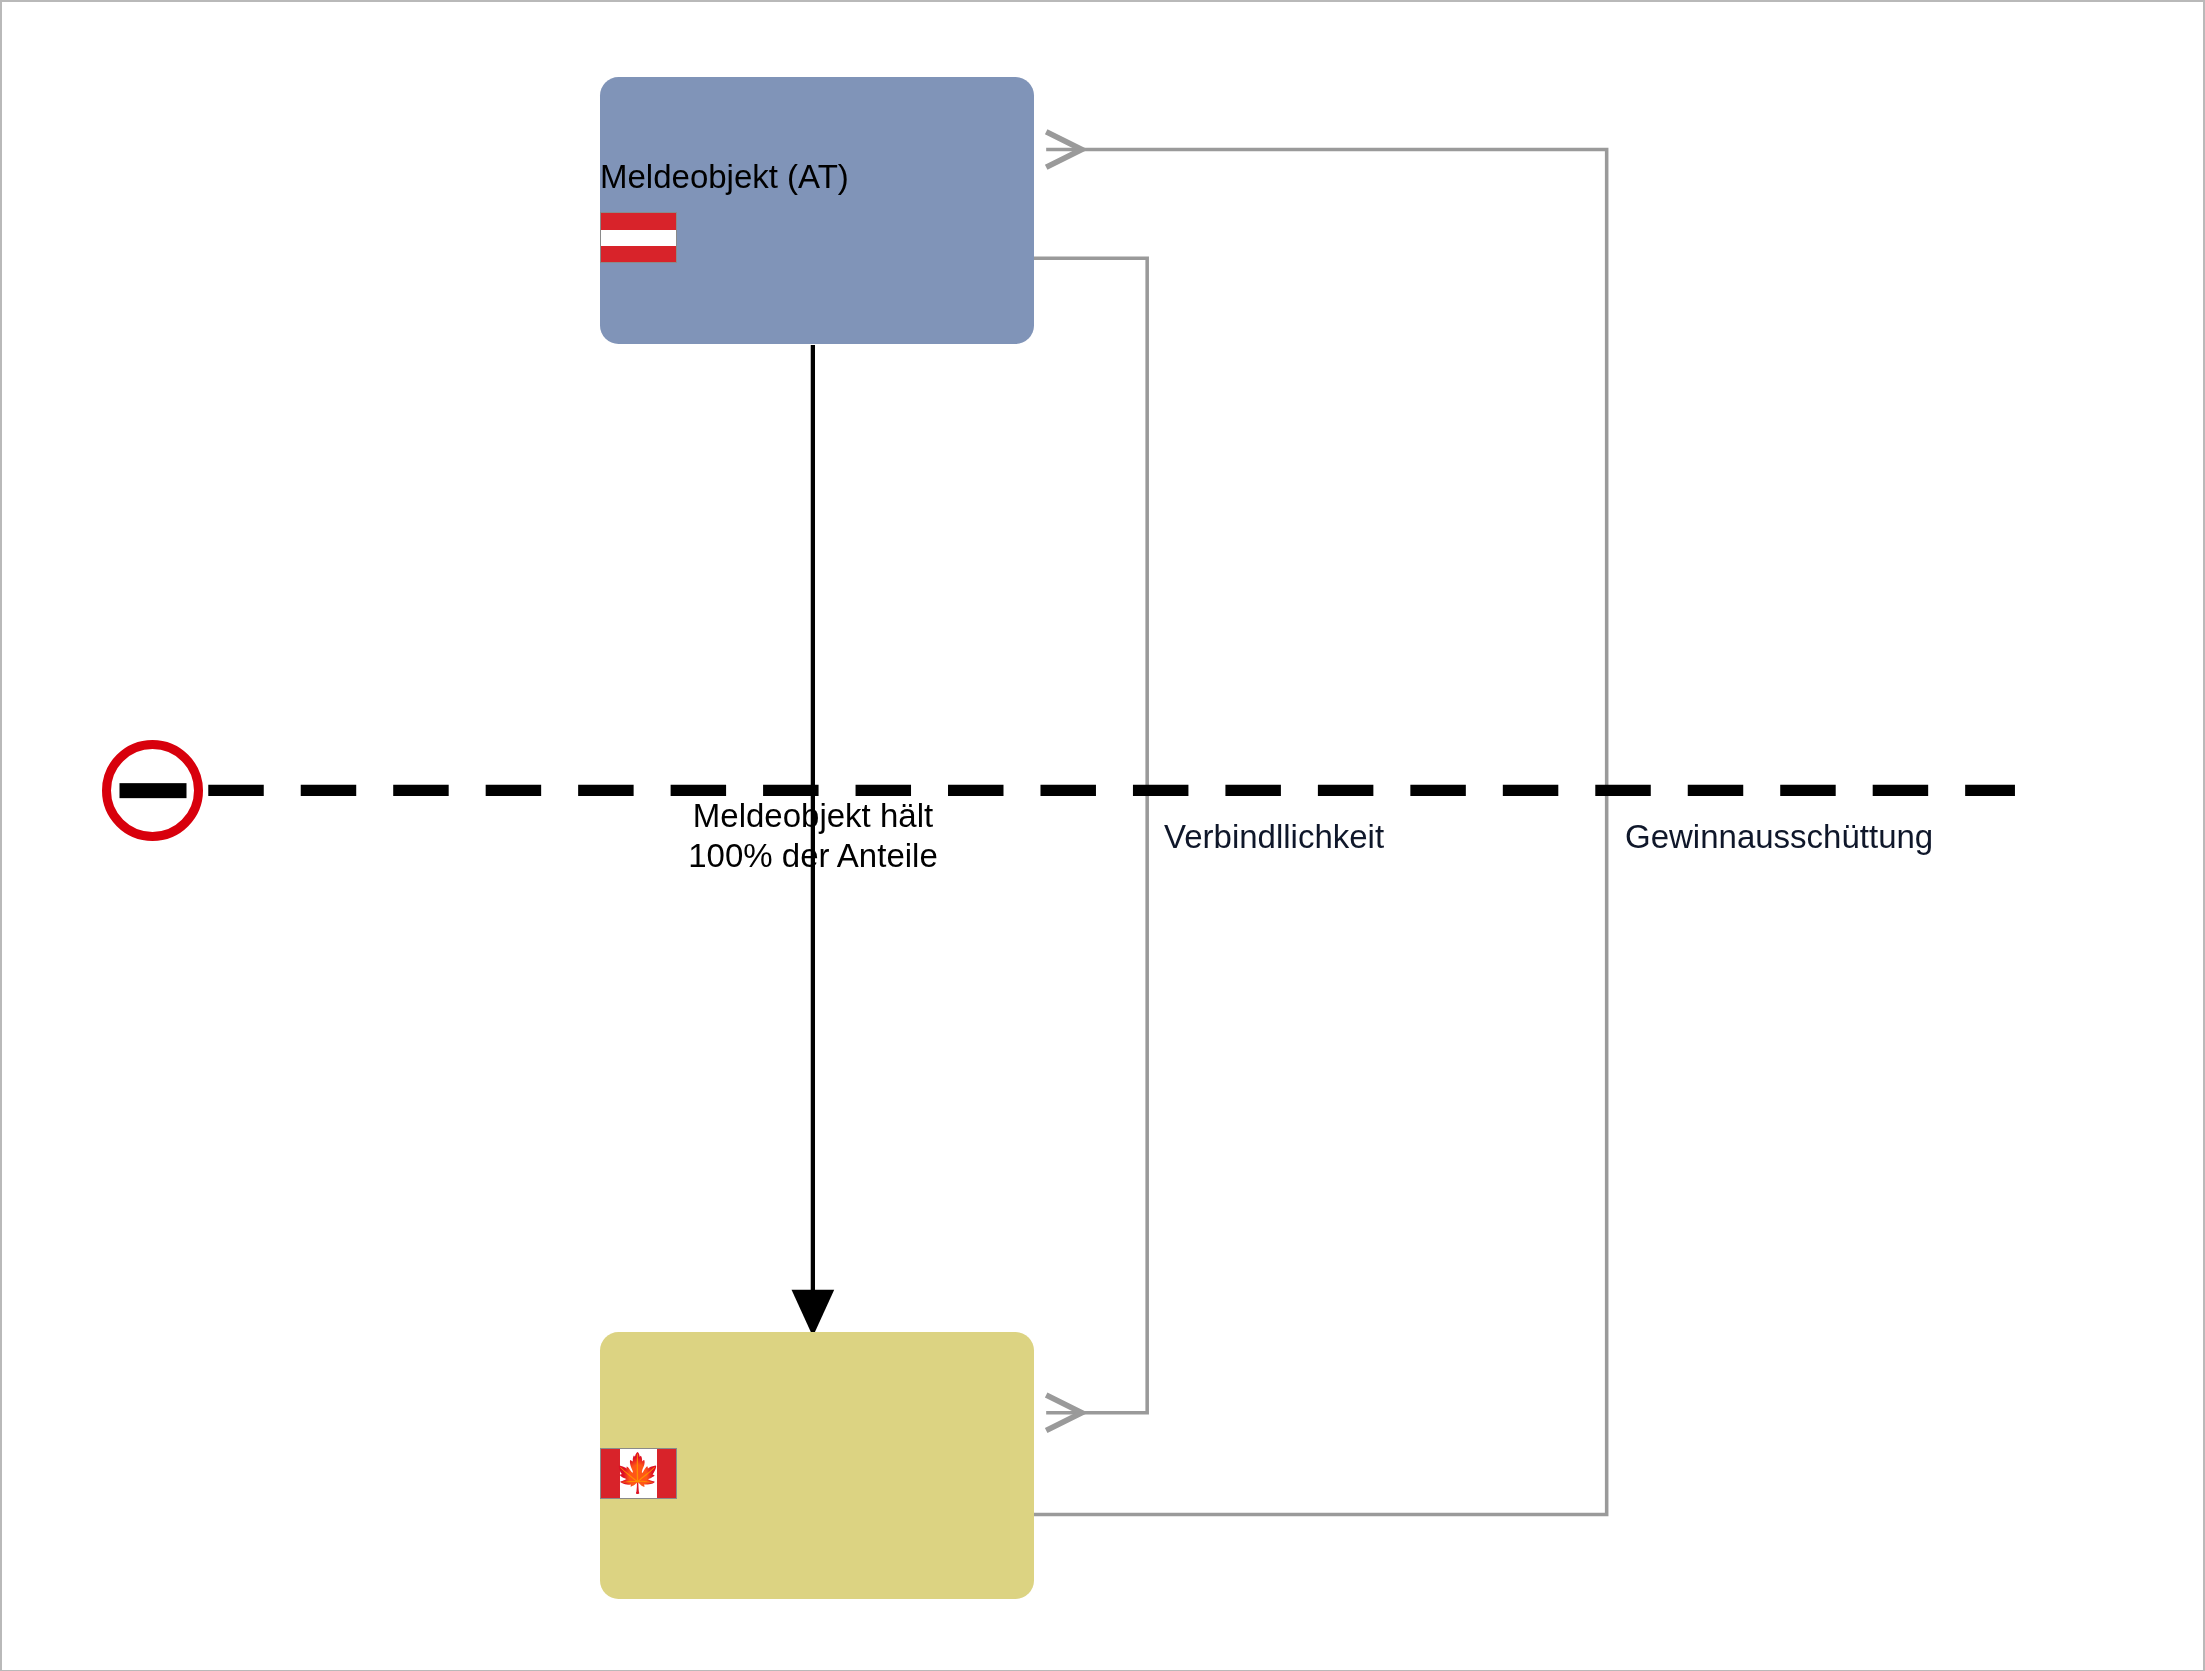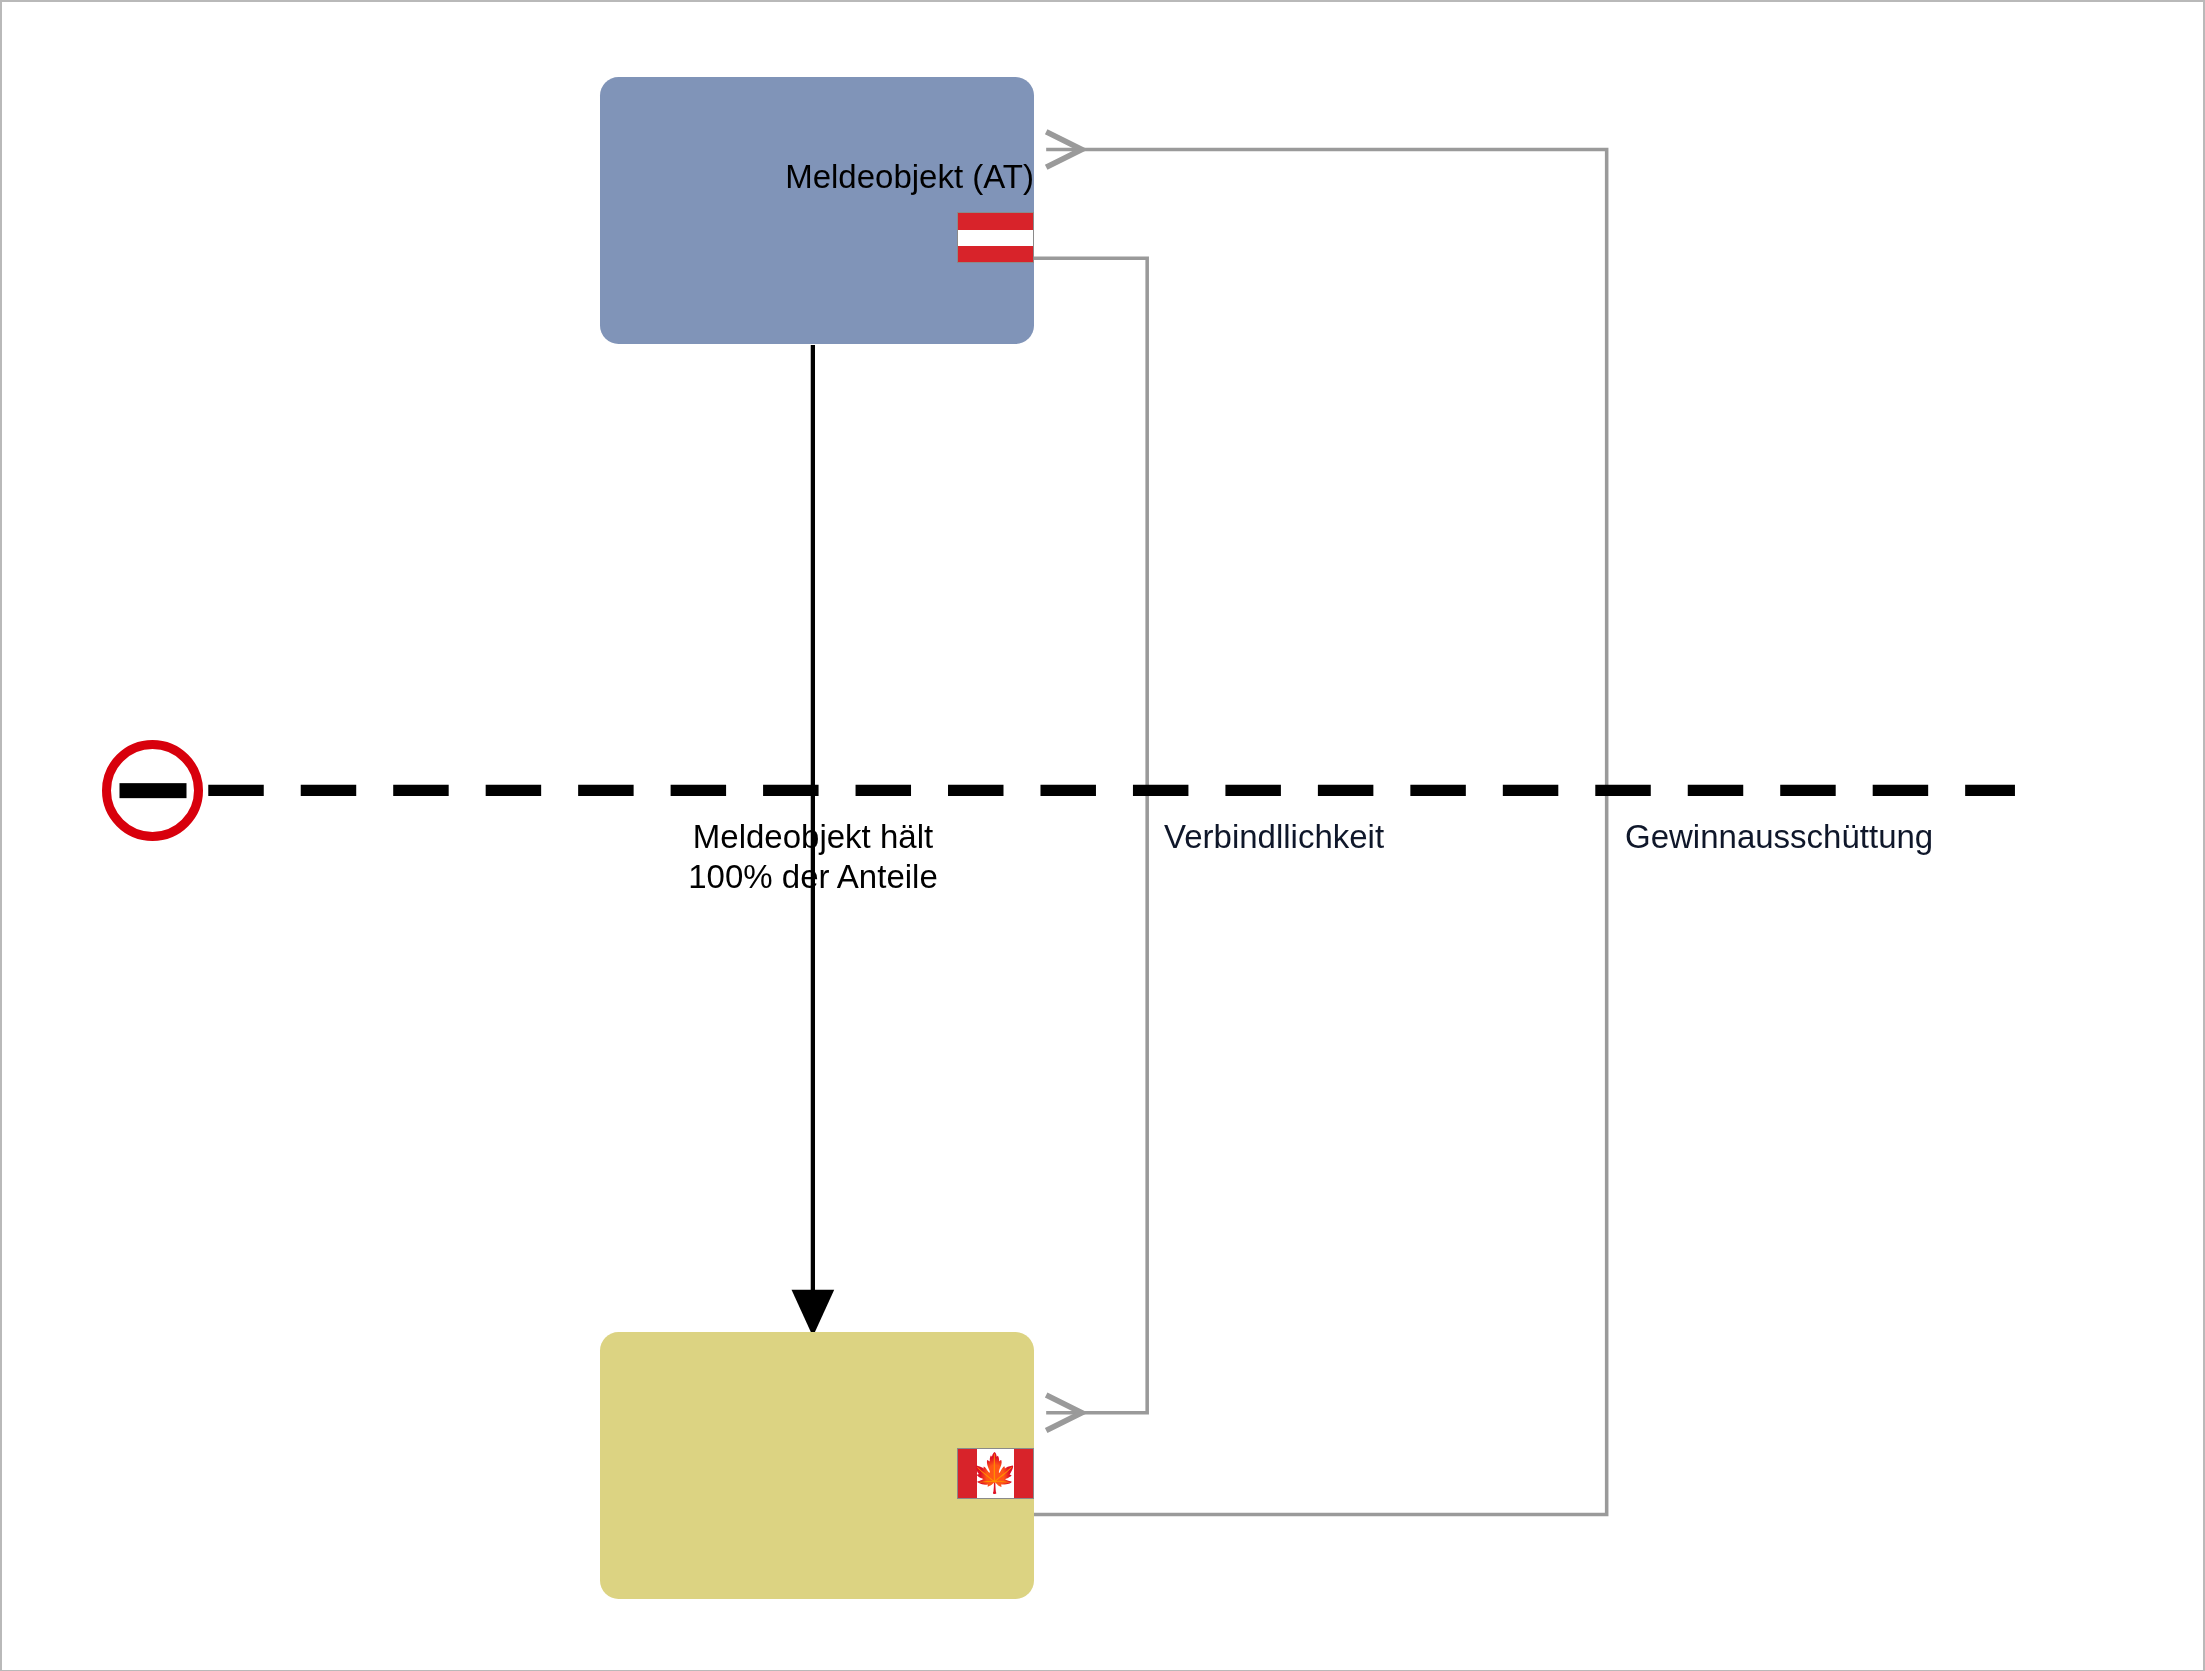--- a/index.html
+++ b/index.html
@@ -25,21 +25,21 @@
     top: 0;
     width: 2205px;
     height: 1672px;
   }
   .node {
     position: absolute;
     border-radius: 18.5px;
     box-sizing: border-box;
     display: flex;
     flex-direction: column;
-    align-items: flex-end;
+    align-items: flex-start;
     justify-content: center;
   }
   .node-label {
     font-size: 33px;
     color: #000000;
     text-align: center;
     line-height: 1.18;
     white-space: pre-line;
   }
   .flag {
@@ -146,21 +146,21 @@
   </div>
 
   <div class="node" style="left:598px; top:1330px; width:434px; height:267px; background:#dcd382;">
     <div class="flag">
       <div class="flag-ca-left"></div>
       <div class="flag-ca-right"></div>
       <div class="flag-ca-leaf">🍁</div>
     </div>
   </div>
 
-  <div class="edge-label" style="left:441px; top:815px; width:740px;">Meldeobjekt hält
+  <div class="edge-label" style="left:441px; top:794px; width:740px;">Meldeobjekt hält
 100% der Anteile</div>
 
   <div class="edge-label grey" style="left:1162px; top:815px; width:370px;">Verbindllichkeit</div>
 
   <div class="edge-label grey" style="left:1623px; top:815px; width:498px;">Gewinnausschüttung</div>
 
 </div>
 
 
 </body></html>

